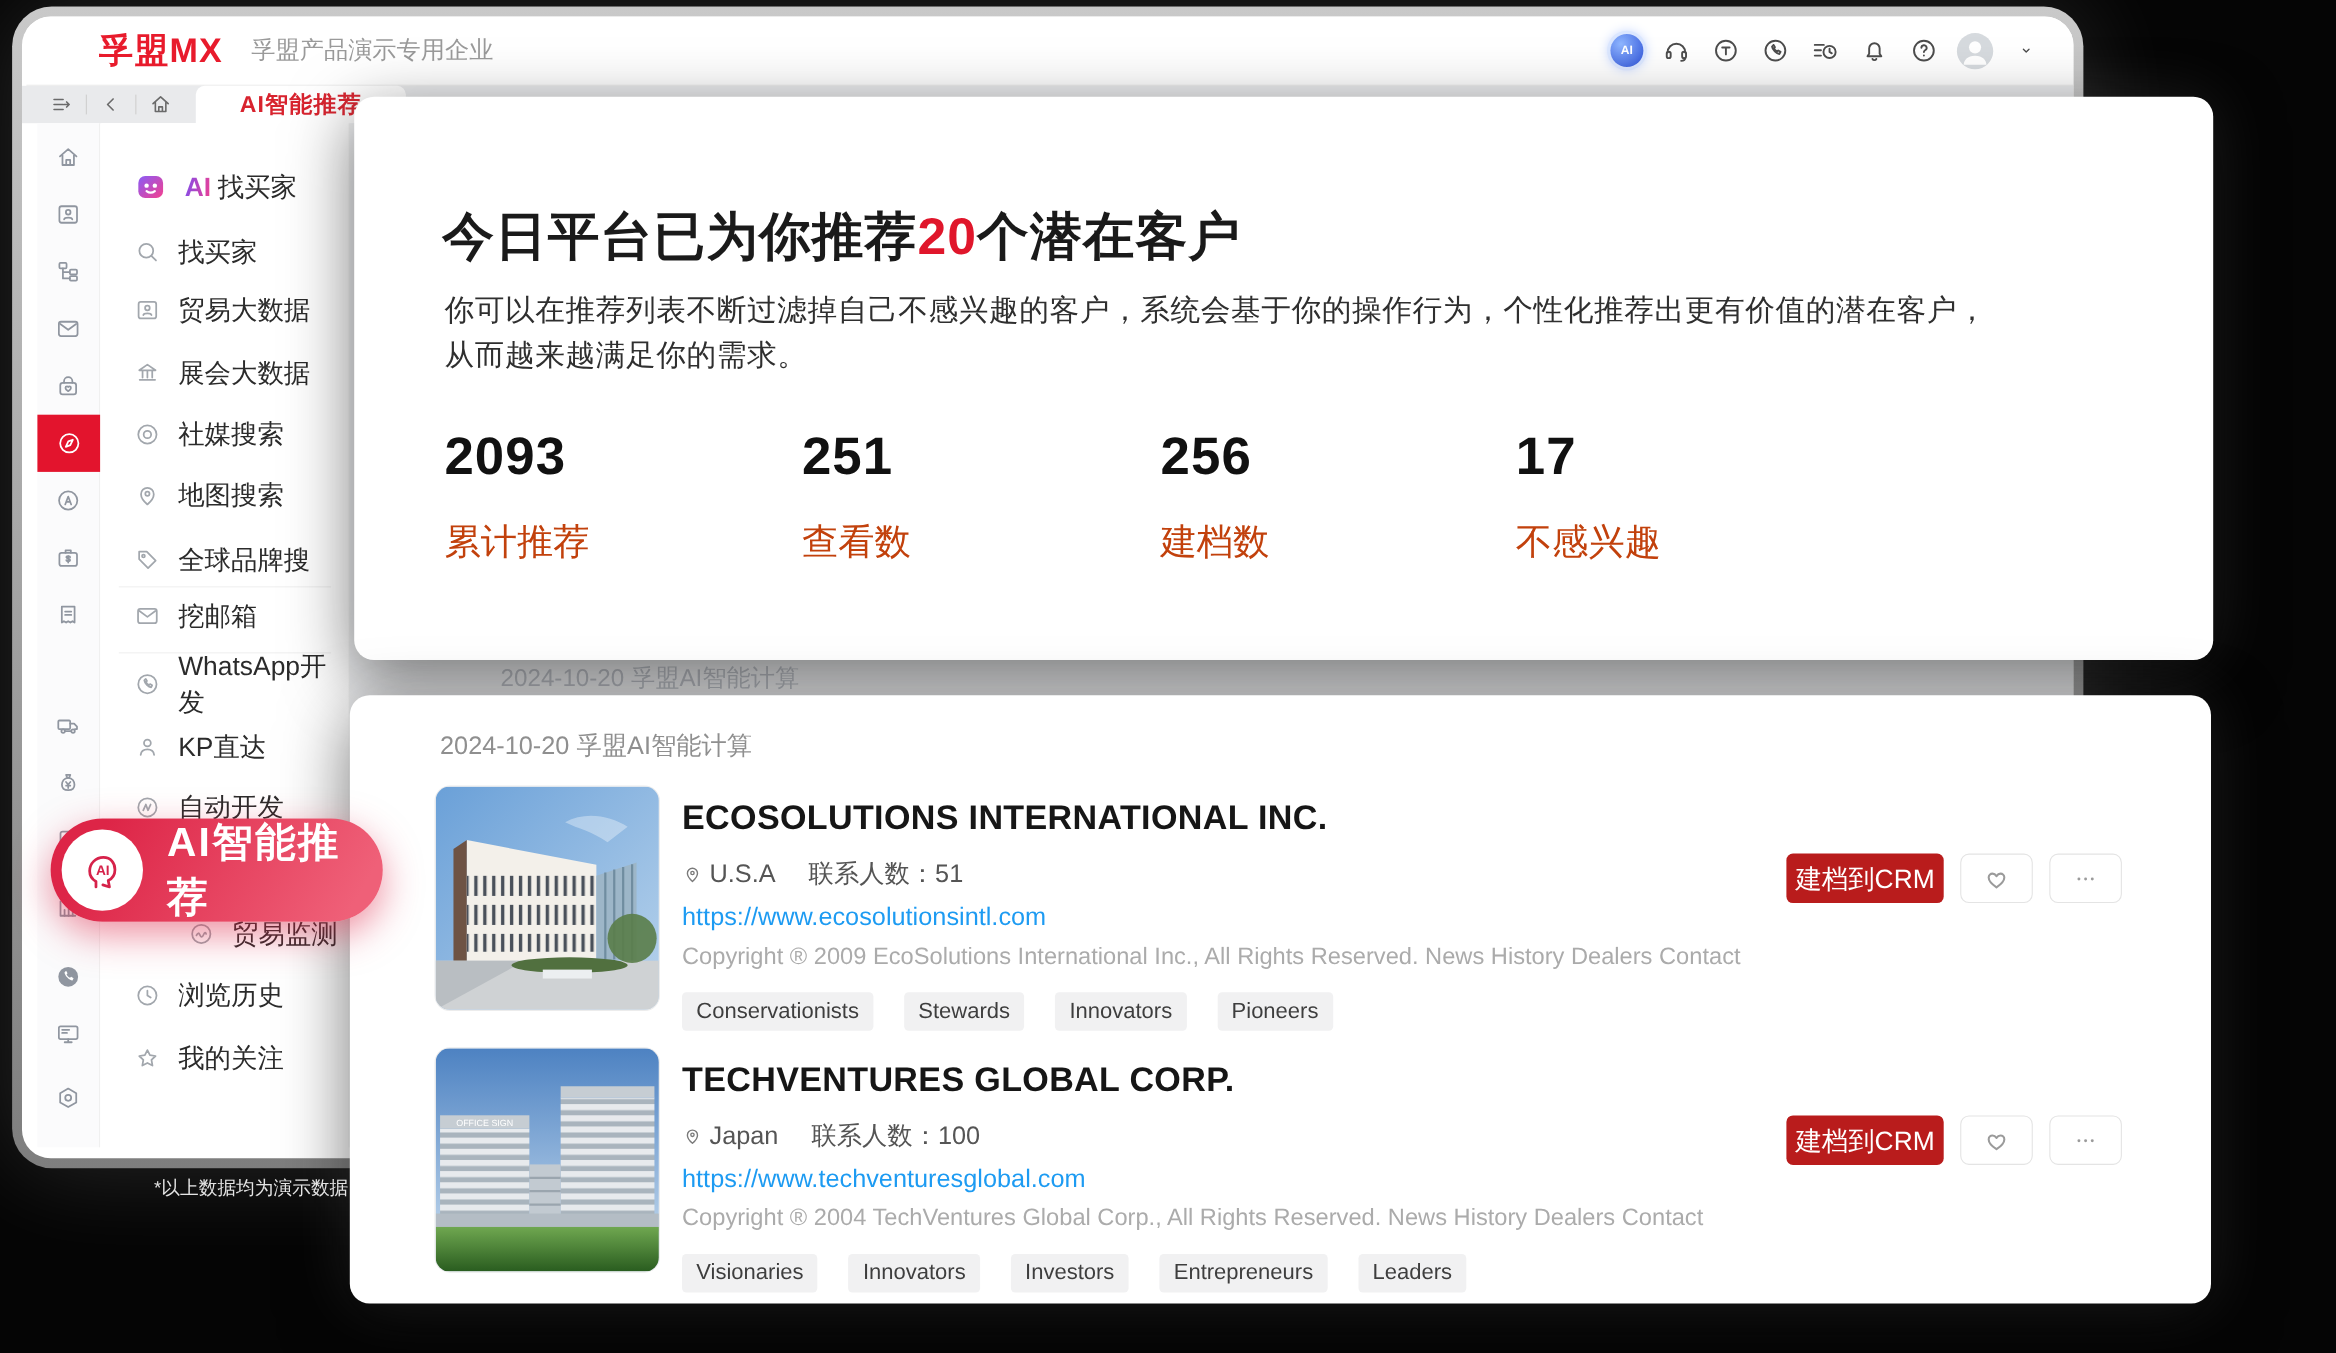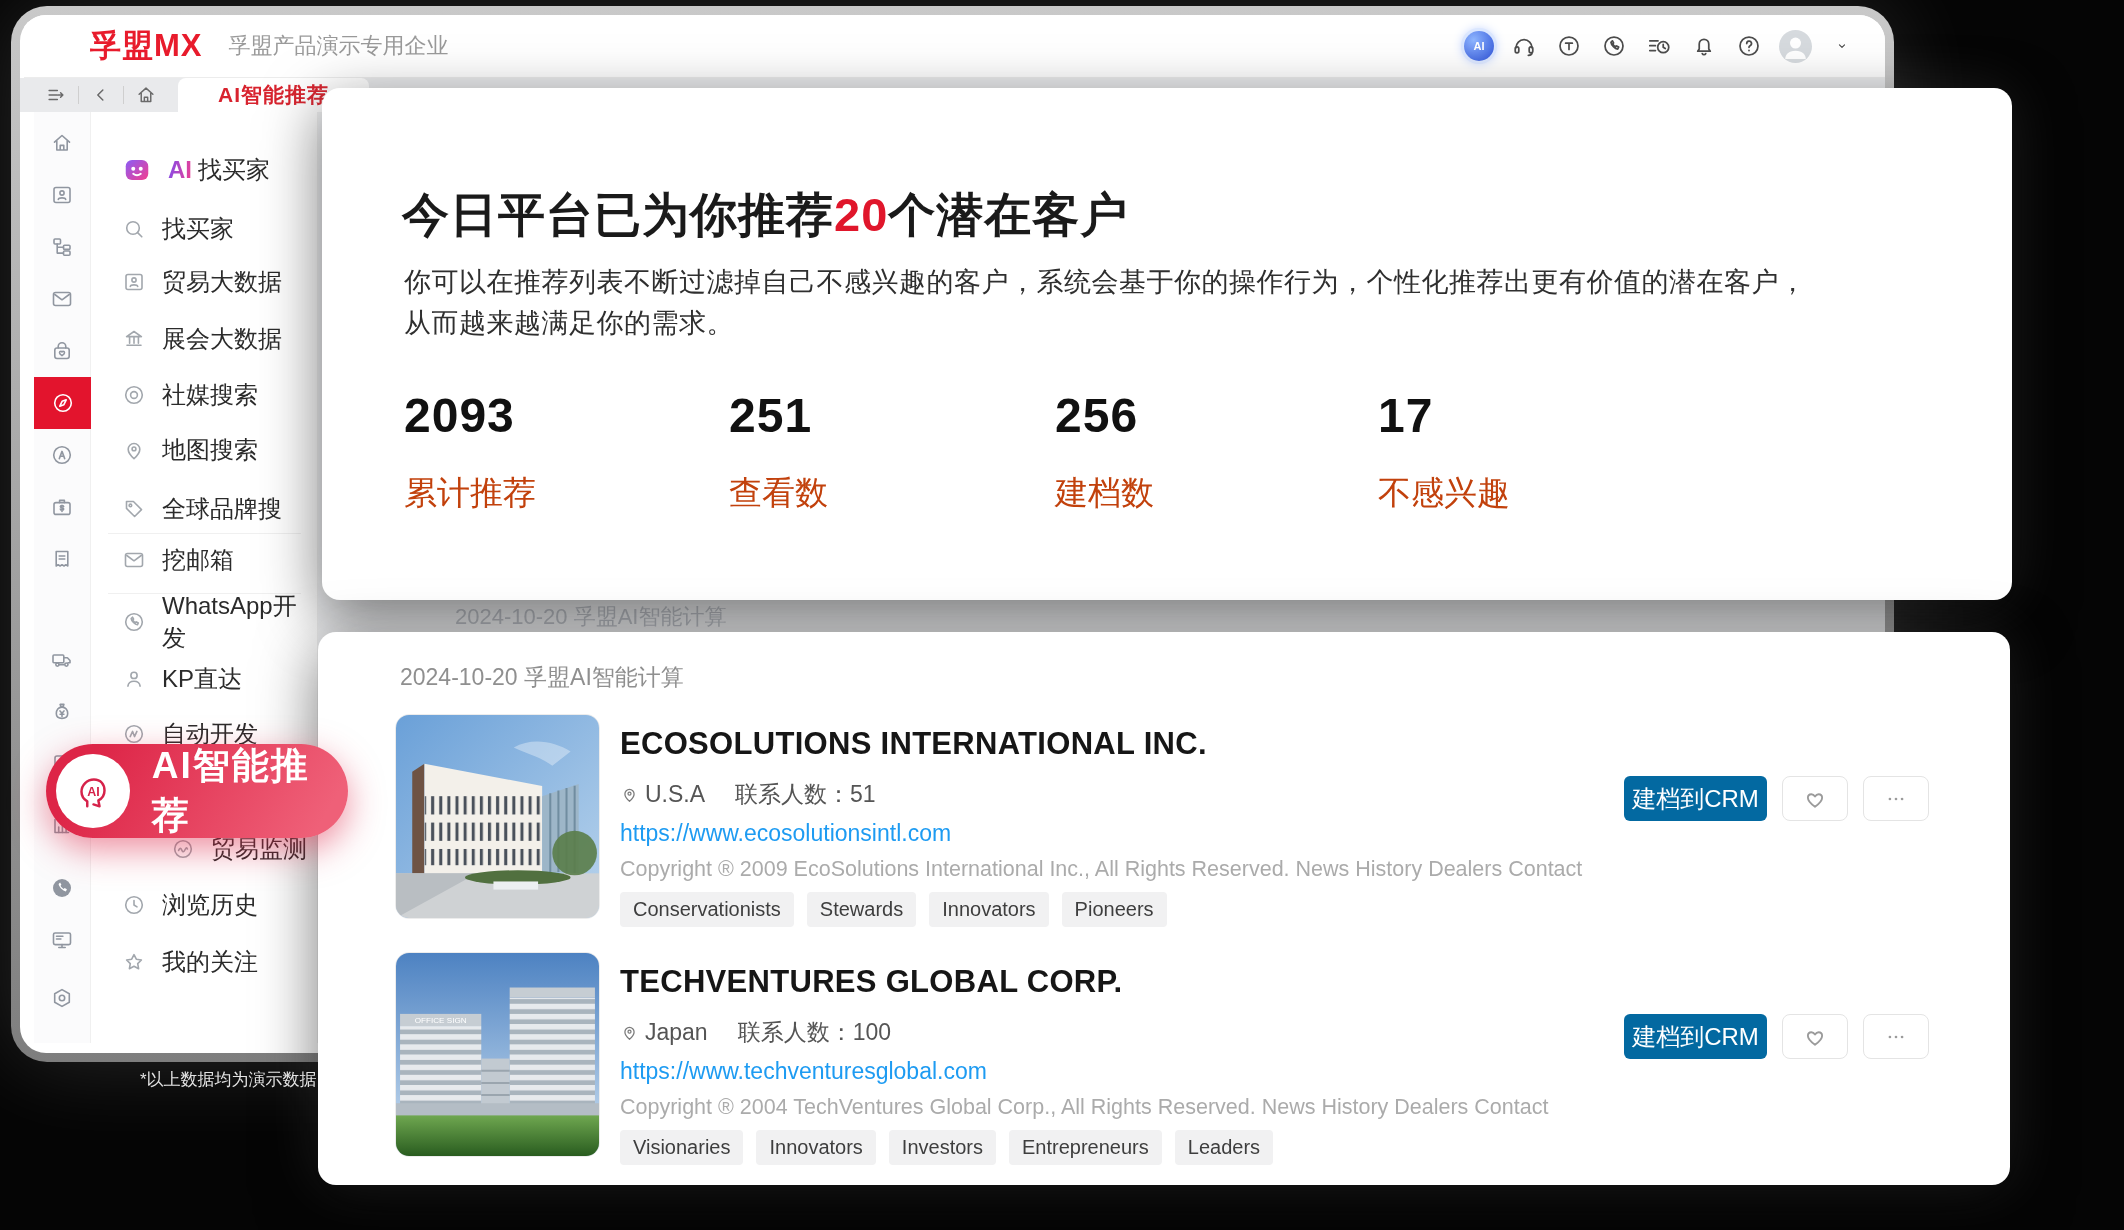--- a/index.html
+++ b/index.html
@@ -65,24 +65,24 @@
   .company{position:absolute;left:77px;right:81px;height:210px}
   .thumb{position:absolute;left:0;top:0;width:205px;height:205px;border-radius:14px;overflow:hidden;border:1px solid #ececec;background:#eef2f6}
   .thumb svg{display:block;width:100%;height:100%}
   .c-info{position:absolute;left:225px;top:0;right:100px}
   .c-name{font-size:31px;font-weight:600;color:#161616;margin-top:12px;letter-spacing:.3px;white-space:nowrap}
   .c-meta{margin-top:17px;font-size:23px;color:#555;display:flex;align-items:center}
   .c-meta .pin{color:#7a7a7a;display:flex;align-items:center;margin-right:6px}
   .c-meta .sp{width:30px}
   .c-link{margin-top:10px;font-size:23px;color:#1d9bf2;cursor:pointer;white-space:nowrap}
   .c-copy{margin-top:10px;font-size:21.5px;color:#ababab;white-space:nowrap}
-  .c-tags{margin-top:10px;display:flex;gap:13px}
+  .c-tags{margin-top:20px;display:flex;gap:28px}
   .tag-chip{background:#f1f1f2;color:#3e3e3e;font-size:20px;padding:6px 13px;border-radius:4px;white-space:nowrap}
   .c-actions{position:absolute;right:0;top:62px;display:flex;gap:15px;align-items:center}
-  .btn-crm{width:143px;height:45px;background:#0369a1;color:#fff;font-size:24px;border:none;border-radius:6px;cursor:pointer;font-family:inherit}
+  .btn-crm{width:143px;height:45px;background:#b91c1c;color:#fff;font-size:24px;border:none;border-radius:6px;cursor:pointer;font-family:inherit}
   .btn-sq{width:66px;height:45px;background:#fff;border:1px solid #e4e4e4;border-radius:8px;color:#9b9b9b;display:flex;align-items:center;justify-content:center;cursor:pointer}
 
   
   .fab{position:absolute;left:46px;top:744px;width:302px;height:94px;border-radius:47px;
        background:linear-gradient(120deg,#dd2547 15%,#ef6078 90%);display:flex;align-items:center;
        box-shadow:0 12px 34px rgba(221,37,71,.5);cursor:pointer}
   .fab-circle{width:74px;height:74px;margin-left:10px;background:#fff;border-radius:50%;display:flex;align-items:center;justify-content:center}
   .fab-label{color:#fff;font-size:37px;font-weight:700;margin-left:22px;letter-spacing:2px}
 
   .footnote{position:absolute;left:140px;top:1068px;font-size:17px;color:#e4e4e4}

